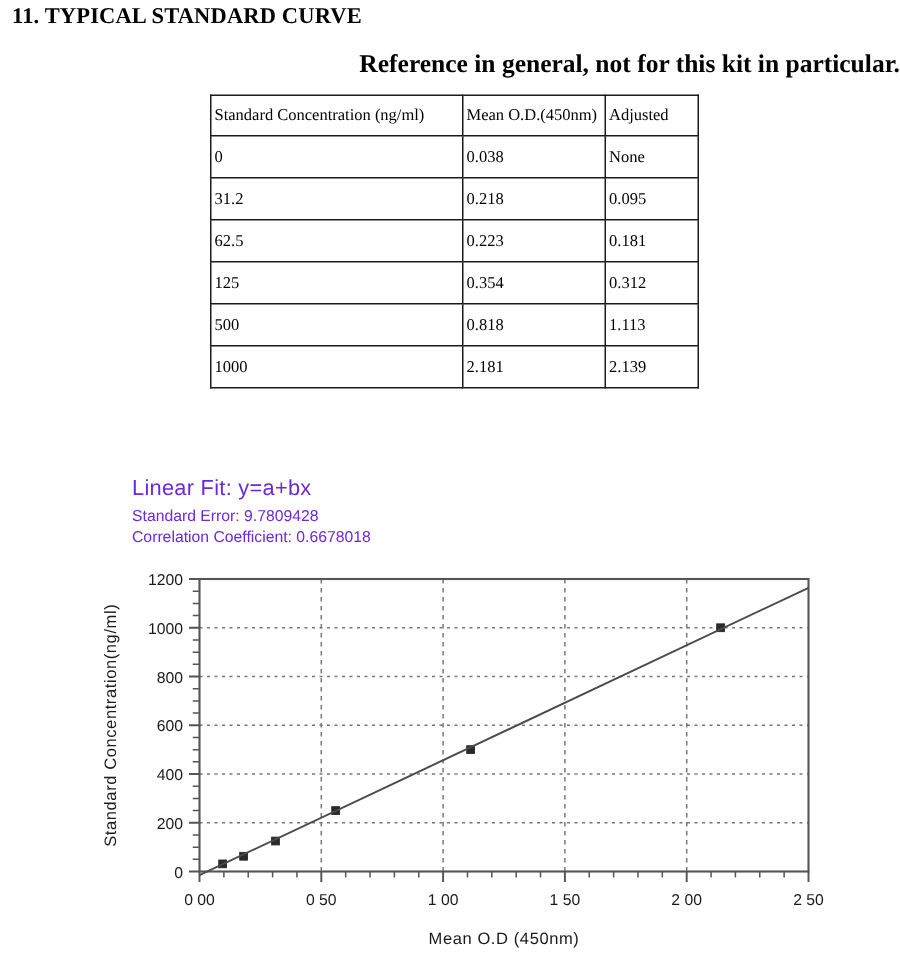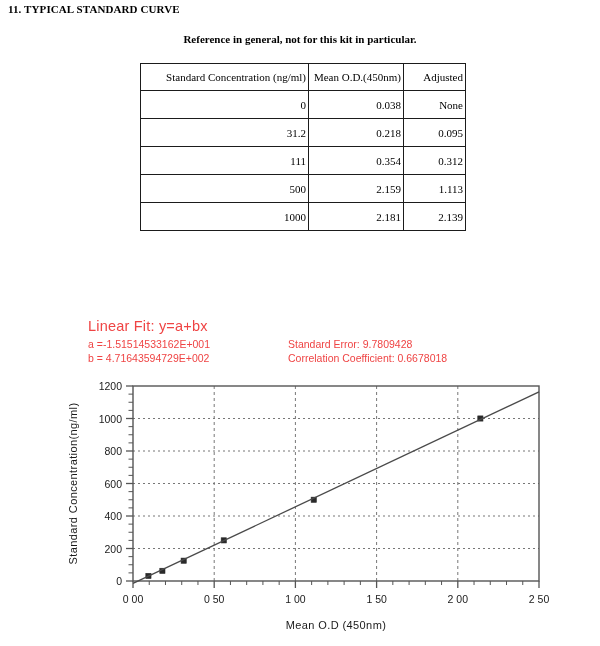--- a/index.html
+++ b/index.html
@@ -16,74 +16,74 @@
     overflow: hidden;
   }
 
   
   #section-title {
     position: absolute;
     left: 8px;
     top: 3px;
     font-family: "Liberation Serif", serif;
     font-weight: bold;
-    font-size: 11px;
+    font-size: 15px;
     letter-spacing: 0.1px;
     white-space: nowrap;
   }
 
   #reference-note {
     position: absolute;
     left: 0;
     right: 0;
     top: 33px;
-    text-align: center;
+    text-align: right;
     padding-right: 0;
     font-family: "Liberation Serif", serif;
     font-weight: bold;
-    font-size: 11px;
+    font-size: 17px;
     white-space: nowrap;
   }
 
   
   #standard-table-wrap {
     position: absolute;
     left: 140px;
     top: 63px;
     width: 325px;
   }
   table.std-table {
     border-collapse: collapse;
     width: 325px;
     table-layout: fixed;
     font-family: "Liberation Serif", serif;
     font-size: 11px;
   }
   table.std-table td, table.std-table th {
     border: 1px solid #1b1b1b;
-    text-align: right;
+    text-align: left;
     vertical-align: middle;
     height: 27px;
     font-weight: normal;
     padding: 0 2px;
   }
   table.std-table th {
     height: 26px;
   }
   col.c-conc { width: 168px; }
   col.c-od   { width: 95px; }
   col.c-adj  { width: 62px; }
 
   
   #fit-block {
     position: absolute;
     left: 88px;
     top: 318px;
     font-family: "Liberation Sans", sans-serif;
-    color: #ef4444;
+    color: #6d28d9;
   }
   #fit-title {
     font-size: 14.5px;
     letter-spacing: 0.2px;
     margin-bottom: 3px;
   }
   .fit-row {
     display: flex;
     font-size: 10.5px;
     line-height: 14px;
@@ -141,46 +141,49 @@
           <td>0</td>
           <td>0.038</td>
           <td>None</td>
         </tr>
         <tr>
           <td>31.2</td>
           <td>0.218</td>
           <td>0.095</td>
         </tr>
         <tr>
-          <td>111</td>
+          <td>62.5</td>
+          <td>0.223</td>
+          <td>0.181</td>
+        </tr>
+        <tr>
+          <td>125</td>
           <td>0.354</td>
           <td>0.312</td>
         </tr>
         <tr>
           <td>500</td>
-          <td>2.159</td>
+          <td>0.818</td>
           <td>1.113</td>
         </tr>
         <tr>
           <td>1000</td>
           <td>2.181</td>
           <td>2.139</td>
         </tr>
       </tbody>
   </table>
 </div>
 
 <div id="fit-block">
   <div id="fit-title">Linear Fit: y=a+bx</div>
   <div class="fit-row">
-    <span class="fit-left">a =-1.51514533162E+001</span>
     <span class="fit-right">Standard Error: 9.7809428</span>
   </div>
   <div class="fit-row">
-    <span class="fit-left">b = 4.71643594729E+002</span>
     <span class="fit-right">Correlation Coefficient: 0.6678018</span>
   </div>
 </div>
 
 <div id="chart-figure">
   <svg id="chart-svg" width="540" height="260" viewBox="0 0 540 260">
     <g id="chart-grid">
         <line x1="78" x2="484" y1="170.5" y2="170.5" stroke="#777777" stroke-width="1" stroke-dasharray="2 3"></line>
         <line x1="78" x2="484" y1="138" y2="138" stroke="#777777" stroke-width="1" stroke-dasharray="2 3"></line>
         <line x1="78" x2="484" y1="105.5" y2="105.5" stroke="#777777" stroke-width="1" stroke-dasharray="2 3"></line>

